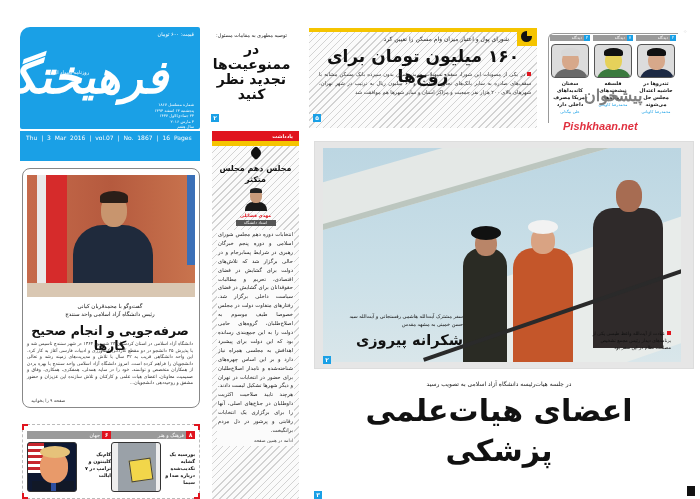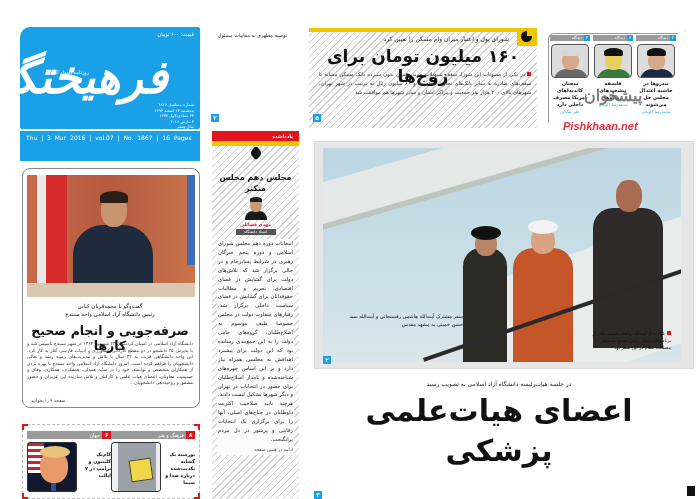--- a/index.html
+++ b/index.html
@@ -91,21 +91,21 @@
   .trump .face { position: absolute; left: 12px; top: 8px; width: 28px; height: 32px; border-radius: 45%; background: #e89a6a; }
   .trump .hair { position: absolute; left: 12px; top: 3px; width: 30px; height: 12px; border-radius: 50%; background: #e6c27a; }
   .trump .suit { position: absolute; left: 4px; top: 38px; width: 42px; height: 14px; background: #111827; }
   .trump .tie { position: absolute; left: 23px; top: 38px; width: 5px; height: 12px; background: #2c4ea0; }
 
   
   .commentary { position: absolute; left: 212px; top: 131px; width: 87px; height: 368px; }
   .cm-redbar { height: 10px; background: #e0141e; color: #fff; font-size: 5px; line-height: 10px; padding-right: 6px; font-weight: bold; }
   .cm-ybar { height: 5px; background: #f5c400; }
   .cm-pen { width: 10px; height: 10px; margin: 2px auto 0; background: #111; border-radius: 2px 50% 2px 50%; transform: rotate(45deg); }
-  .cm-head { font-size: 8px; font-weight: bold; text-align: center; line-height: 11px; margin-top: 14px; }
+  .cm-head { font-size: 8px; font-weight: bold; text-align: center; line-height: 11px; margin-top: 5px; }
   .cm-avatar { width: 22px; height: 22px; margin: 4px auto 0; position: relative; }
   .cm-avatar .h { position: absolute; left: 5px; top: 0; width: 12px; height: 14px; background: #c89a7a; border-radius: 45%; }
   .cm-avatar .hr { position: absolute; left: 5px; top: -1px; width: 12px; height: 5px; background: #222; border-radius: 50% 50% 0 0; }
   .cm-avatar .b { position: absolute; left: 0; top: 13px; width: 22px; height: 9px; background: #1a1a1a; border-radius: 8px 8px 0 0; }
   .cm-author { font-size: 4.5px; color: #e0141e; text-align: center; margin-top: 2px; font-weight: bold; }
   .cm-role { font-size: 4px; color: #fff; background: #555; width: 40px; margin: 2px auto 0; text-align: center; line-height: 6px; }
   .cm-body { width: 77px; margin: 4px auto 0; font-size: 5.3px; line-height: 8.9px; text-align: justify; color: #222; background: #fbfbfb; padding: 0 1px; }
   .cm-more { font-size: 4.5px; color: #444; margin-top: 2px; }
 
   
@@ -150,20 +150,21 @@
     <div>۳ مارس ۲۰۱۶</div>
     <div>سال هفتم</div>
   </div>
 </div>
 <div class="mast-bar">
   <div class="mast-date">Thu | 3 Mar 2016 | vol.07 | No. 1867 | 16 Pages</div>
 </div>
 
 <div class="teaser-a">
   <div class="kicker">توصیه مطهری به مقامات مسئول:</div>
+  <div class="head">در ممنوعیت‌ها تجدید نظر کنید</div>
   <span class="page-badge">۲</span>
 </div>
 
 <div class="housing hatch">
   <div class="ybar"></div>
   <div class="corner">
       <div class="corner-icon"></div>
     </div>
   <div class="kicker">شورای پول و اعتبار میزان وام مسکن را تعیین کرد</div>
   <div class="head">۱۶۰ میلیون تومان برای زوج‌ها</div>
@@ -276,20 +277,21 @@
     <div class="mp-p3"></div>
     <div class="mp-p3h"></div>
     <div class="mp-p2"></div>
     <div class="mp-p2h"></div>
     <div class="mp-p2t"></div>
     <div class="mp-p1"></div>
     <div class="mp-p1h"></div>
     <div class="mp-p1t"></div>
     <div class="mp-rail"></div>
     <div class="mp-kicker">سفر مشترک آیت‌الله هاشمی رفسنجانی و آیت‌الله سید حسن خمینی به مشهد مقدس</div>
+    <div class="mp-head">شکرانه پیروزی</div>
     <div class="mp-caption"><span class="bullet"></span><span>عیادت از آیت‌الله واعظ طبسی یکی از برنامه‌های دیدار رئیس مجمع تشخیص مصلحت نظام در این سفر بود</span></div>
   </div>
   <span class="page-badge">۲</span>
 </div>
 
 <div class="lead">
   <div class="kicker">در جلسه هیات‌رئیسه دانشگاه آزاد اسلامی به تصویب رسید</div>
   <div class="head">
     <div>اعضای هیات‌علمی پزشکی</div>
   </div>

